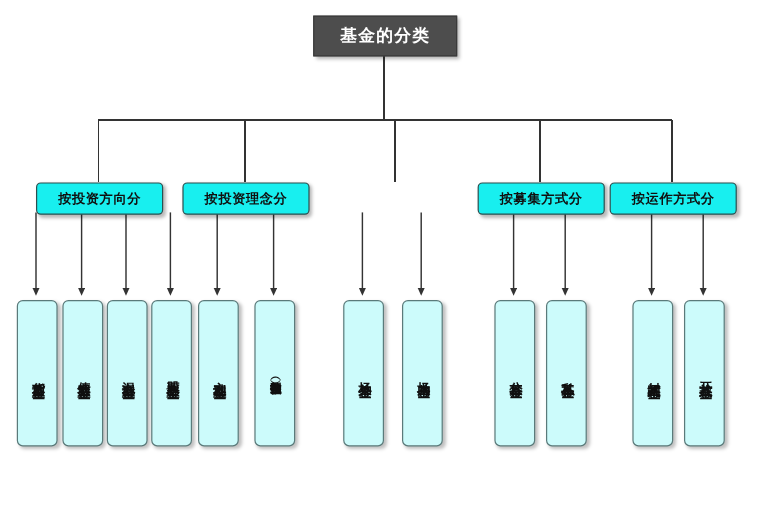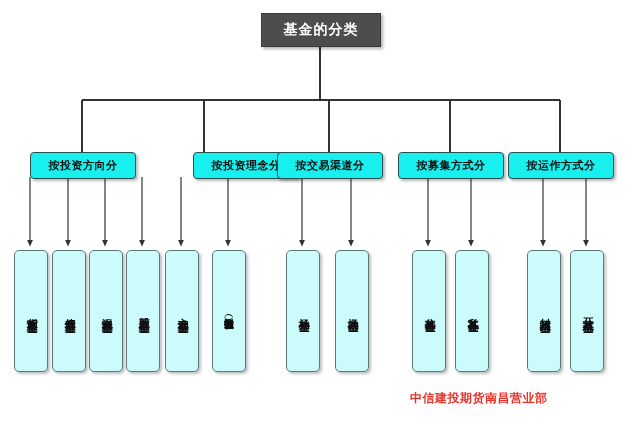--- a/index.html
+++ b/index.html
@@ -160,25 +160,22 @@
     </g>
   </svg>
 
   <div class="root-box">
     <span>基金的分类</span>
   </div>
 
   <div class="cat-box" style="left:30px;width:104px;align-items:center;">
     <span>按投资方向分</span>
   </div>
-  <div class="cat-box" style="left:152px;width:104px;margin-left:41px;">
+  <div class="cat-box" style="left:152px;width:104px;">
     <span>按投资理念分</span>
-  </div>
-  <div class="cat-box" style="left:277px;width:104px;">
-    <span>按交易渠道分</span>
   </div>
   <div class="cat-box" style="left:398px;width:104px;">
     <span>按募集方式分</span>
   </div>
   <div class="cat-box" style="left:508px;width:104px;">
     <span>按运作方式分</span>
   </div>
 
   <div class="leaf-box" style="left:14px;width:32px;">
     <span class="leaf-text">货币型基金</span>
@@ -214,15 +211,14 @@
     <span class="leaf-text">私募基金</span>
   </div>
 
   <div class="leaf-box" style="left:527px;width:32px;">
     <span class="leaf-text">封闭式基金</span>
   </div>
   <div class="leaf-box" style="left:570px;width:32px;">
     <span class="leaf-text">开放式基金</span>
   </div>
 
-  <div class="footer-text">中信建投期货南昌营业部</div>
 
 </div>
 
 </body></html>

